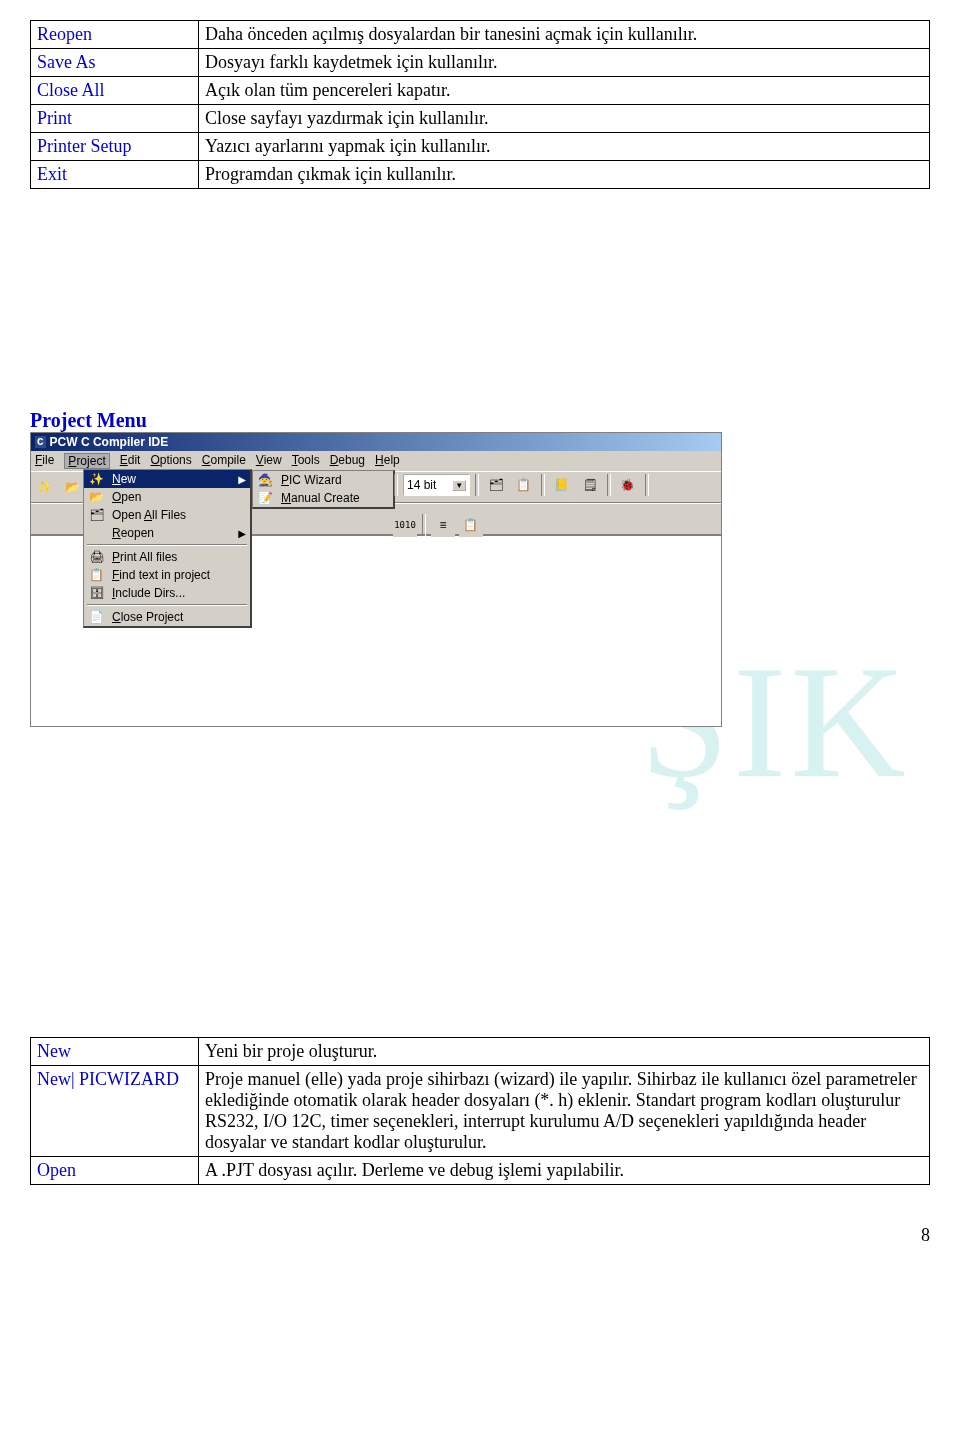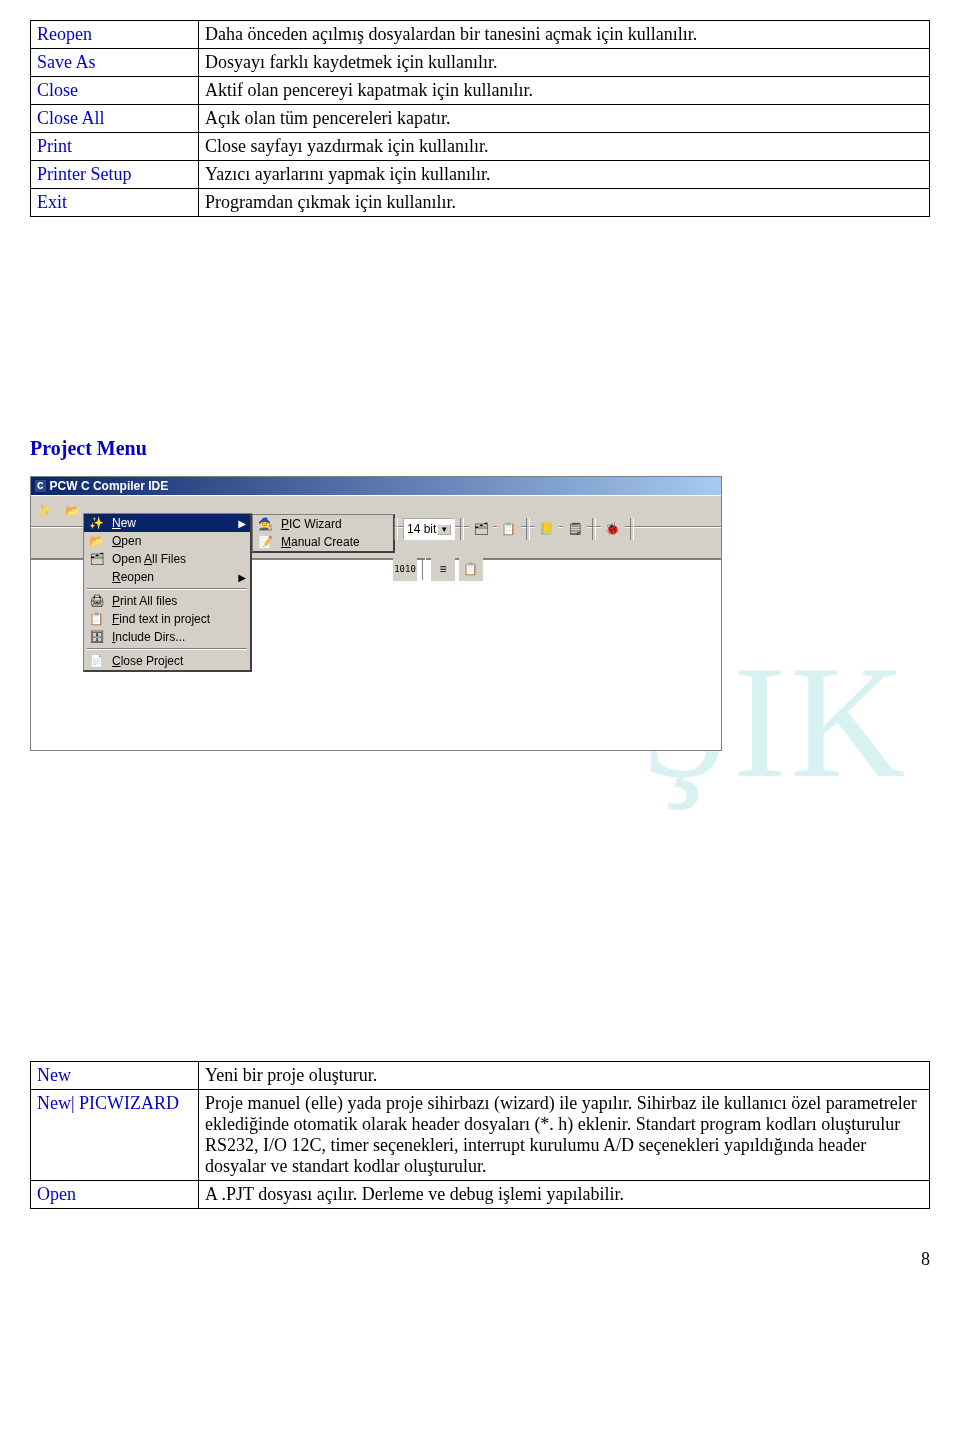--- a/index.html
+++ b/index.html
@@ -24,21 +24,20 @@
   }
   table.cmd td.key {
     color: #0000cc;
     width: 155px;
   }
   .section-heading {
     color: #0000cc;
     font-weight: bold;
     font-size: 20px;
     margin-top: 220px;
-    margin-bottom: 16px;
   }
   .watermark {
     position: absolute;
     font-family: "Times New Roman", serif;
     font-size: 160px;
     color: #d8f2f2;
     font-weight: normal;
     letter-spacing: 4px;
     top: 630px;
     left: 640px;
@@ -112,21 +111,21 @@
     border-left: 1px solid #808080;
     border-right: 1px solid #fff;
     margin: 0 1px;
   }
   .combo {
     border: 1px inset #fff;
     background: #fff;
     padding: 1px 3px;
     display: inline-flex;
     align-items: center;
-    gap: 1px;
+    gap: 16px;
     height: 18px;
   }
   .combo .arrow {
     background: #d4d0c8;
     border: 1px outset #fff;
     font-size: 8px;
     padding: 0 2px;
   }
   .dropdown {
     position: absolute;
@@ -190,24 +189,20 @@
   <tbody>
       <tr>
         <td class="key">Reopen</td>
         <td>Daha önceden açılmış dosyalardan bir tanesini açmak için kullanılır.</td>
       </tr>
   <tr>
         <td class="key">Save As</td>
         <td>Dosyayı farklı kaydetmek için kullanılır.</td>
       </tr>
   <tr>
-        <td class="key">Close</td>
-        <td>Aktif olan pencereyi kapatmak için kullanılır.</td>
-      </tr>
-  <tr>
         <td class="key">Close All</td>
         <td>Açık olan tüm pencereleri kapatır.</td>
       </tr>
   <tr>
         <td class="key">Print</td>
         <td>Close sayfayı yazdırmak için kullanılır.</td>
       </tr>
   <tr>
         <td class="key">Printer Setup</td>
         <td>Yazıcı ayarlarını yapmak için kullanılır.</td>
@@ -221,20 +216,31 @@
 
 <div class="section-heading">Project Menu</div>
 
 <div class="watermark">ŞIK</div>
 
 <div class="ide-wrap">
 <div class="ide-shot">
   <div class="titlebar">
     <span class="sysicon">C</span>
     <span>PCW C Compiler IDE</span>
+  </div>
+  <div class="menubar">
+    <span><u>F</u>ile</span>
+    <span class="pressed"><u>P</u>roject</span>
+    <span><u>E</u>dit</span>
+    <span><u>O</u>ptions</span>
+    <span><u>C</u>ompile</span>
+    <span><u>V</u>iew</span>
+    <span><u>T</u>ools</span>
+    <span><u>D</u>ebug</span>
+    <span><u>H</u>elp</span>
   </div>
   <div class="toolbar1">
     <span class="btn">✨</span>
     <span class="btn">📂</span>
 
   </div>
   <div class="toolbar2">
     <span class="tab-stub">den</span>
   </div>
 

